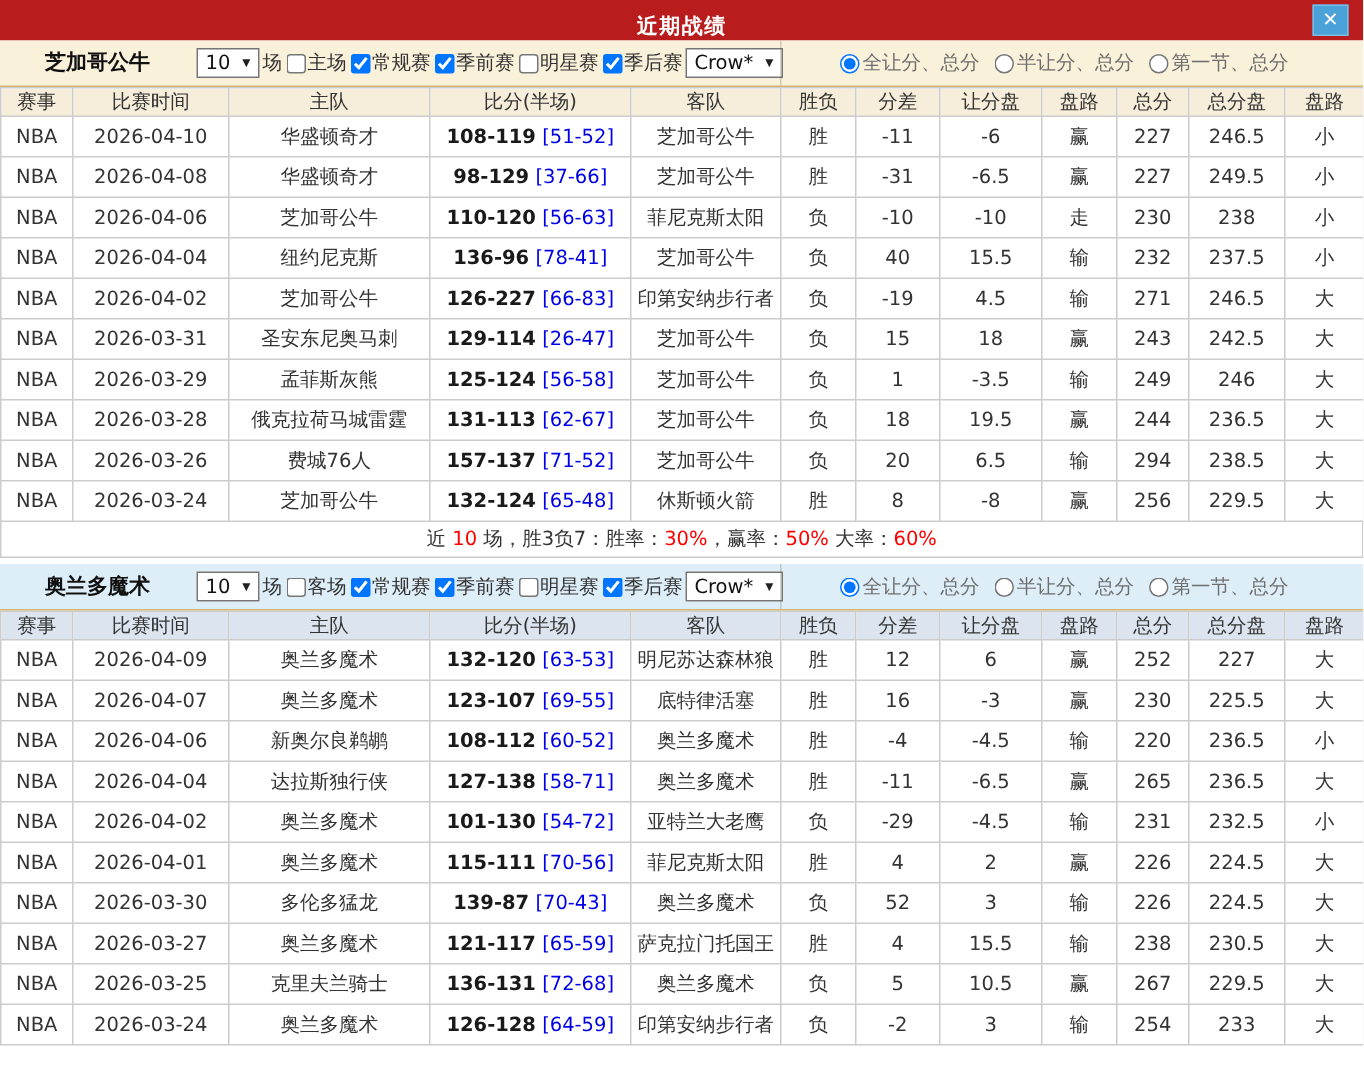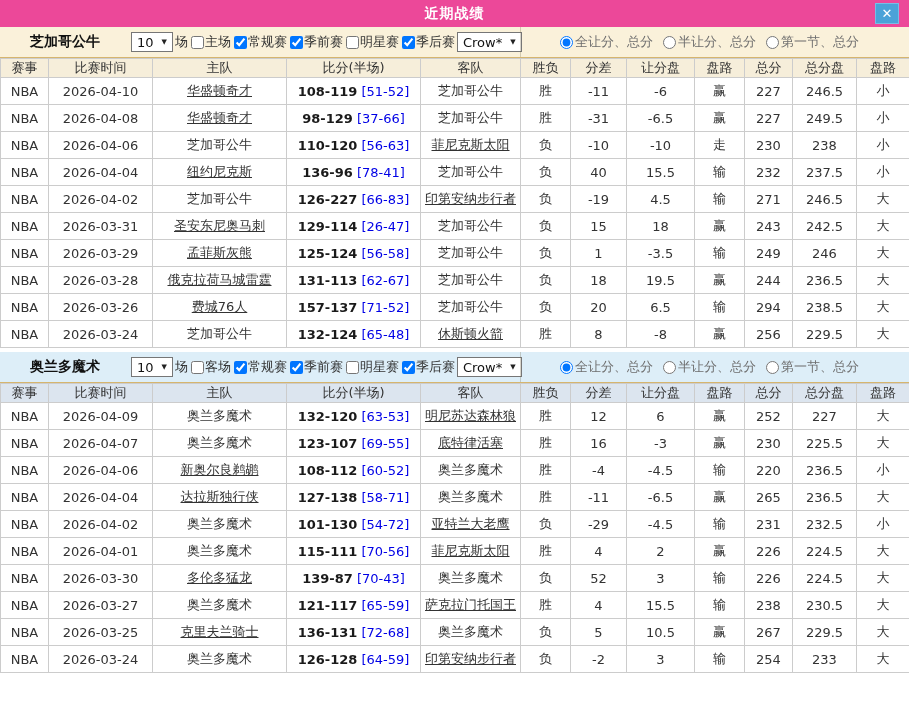--- a/index.html
+++ b/index.html
@@ -4,22 +4,22 @@
 <style>
   * { box-sizing: border-box; }
   html,body { margin:0; padding:0; }
   body {
     width:909px; height:726px; overflow:hidden; background:#fff;
     font-family:"DejaVu Sans","Liberation Sans",sans-serif;
   }
   .window { width:909px; height:726px; overflow:hidden; background:#fff; }
 
   
-  .titlebar { height:27px; background:#ec4899; position:relative;
-    display:flex; align-items:center; justify-content:center; }
+  .titlebar { height:27px; background:#b91c1c; position:relative;
+    display:flex; align-items:flex-end; justify-content:center; }
   .titlebar .title { color:#fff; font-weight:bold; font-size:14px; letter-spacing:1px; }
   .close-btn { position:absolute; right:10px; top:3px; width:24px; height:21px;
     background:#4ba2d8; border:1px solid #77bde6; color:#fff; font-size:13px; font-weight:bold;
     display:flex; align-items:center; justify-content:center; cursor:pointer; }
 
   
   .filterbar { height:31px; border-bottom:1px solid #d6b56e; position:relative;
     display:flex; align-items:center; font-size:13px; color:#333; white-space:nowrap; }
   .filterbar.cream { background:#faf1da; }
   .filterbar.blue  { background:#ddeef8; }
@@ -41,21 +41,21 @@
     border:1px solid #ccc; text-align:center; height:27px; padding:0 1px;
     overflow:hidden; white-space:nowrap; color:#333; background:#fff;
   }
   table.results th { font-weight:400; height:14px; }
   table.results.cream th { background:#f6eeda; }
   table.results.blue  th { background:#dce5ef; }
   td.pink { background:#f8f2f3; }
   .c-red   { color:#f00; }
   .c-green { color:#008000; }
   .c-blue  { color:#0000e6; }
-  .c-dark  { color:#333;text-decoration:underline; }
+  .c-dark  { color:#333; }
   .score-main { font-weight:bold; color:#1a1a1a; }
   .score-half { color:#0000e6;margin-top:24px; }
 
   
   .summary { height:24px; line-height:23px; text-align:center; font-size:13px;
     border:1px solid #ccc; border-top:none; background:#fff; color:#333; }
   .gap { height:4px; background:#fff; }
 </style>
 </head>
 <body>
@@ -264,20 +264,21 @@
             <td class="pink c-red">胜</td>
             <td>8</td>
             <td>-8</td>
             <td class="pink c-red">赢</td>
             <td class="c-blue">256</td>
             <td class="c-blue">229.5</td>
             <td class="c-red">大</td>
           </tr>
         </tbody>
       </table>
+      <div class="summary"><span class="c-dark">近 </span><span class="c-red">10</span><span class="c-dark"> 场，胜3负7：胜率：</span><span class="c-red">30%</span><span class="c-dark">，赢率：</span><span class="c-red">50%</span><span class="c-dark"> 大率：</span><span class="c-red">60%</span></div>
       <div class="gap"></div>
       <div class="filterbar blue">
         <span class="team-name">奥兰多魔术</span>
         <span class="fake-select">
           <span class="sel-val">10</span>
           <span class="sel-arrow">▼</span>
         </span>
         <span class="flabel">场</span>
         <input type="checkbox" class="cbx" style="">
         <span class="flabel">客场</span>

